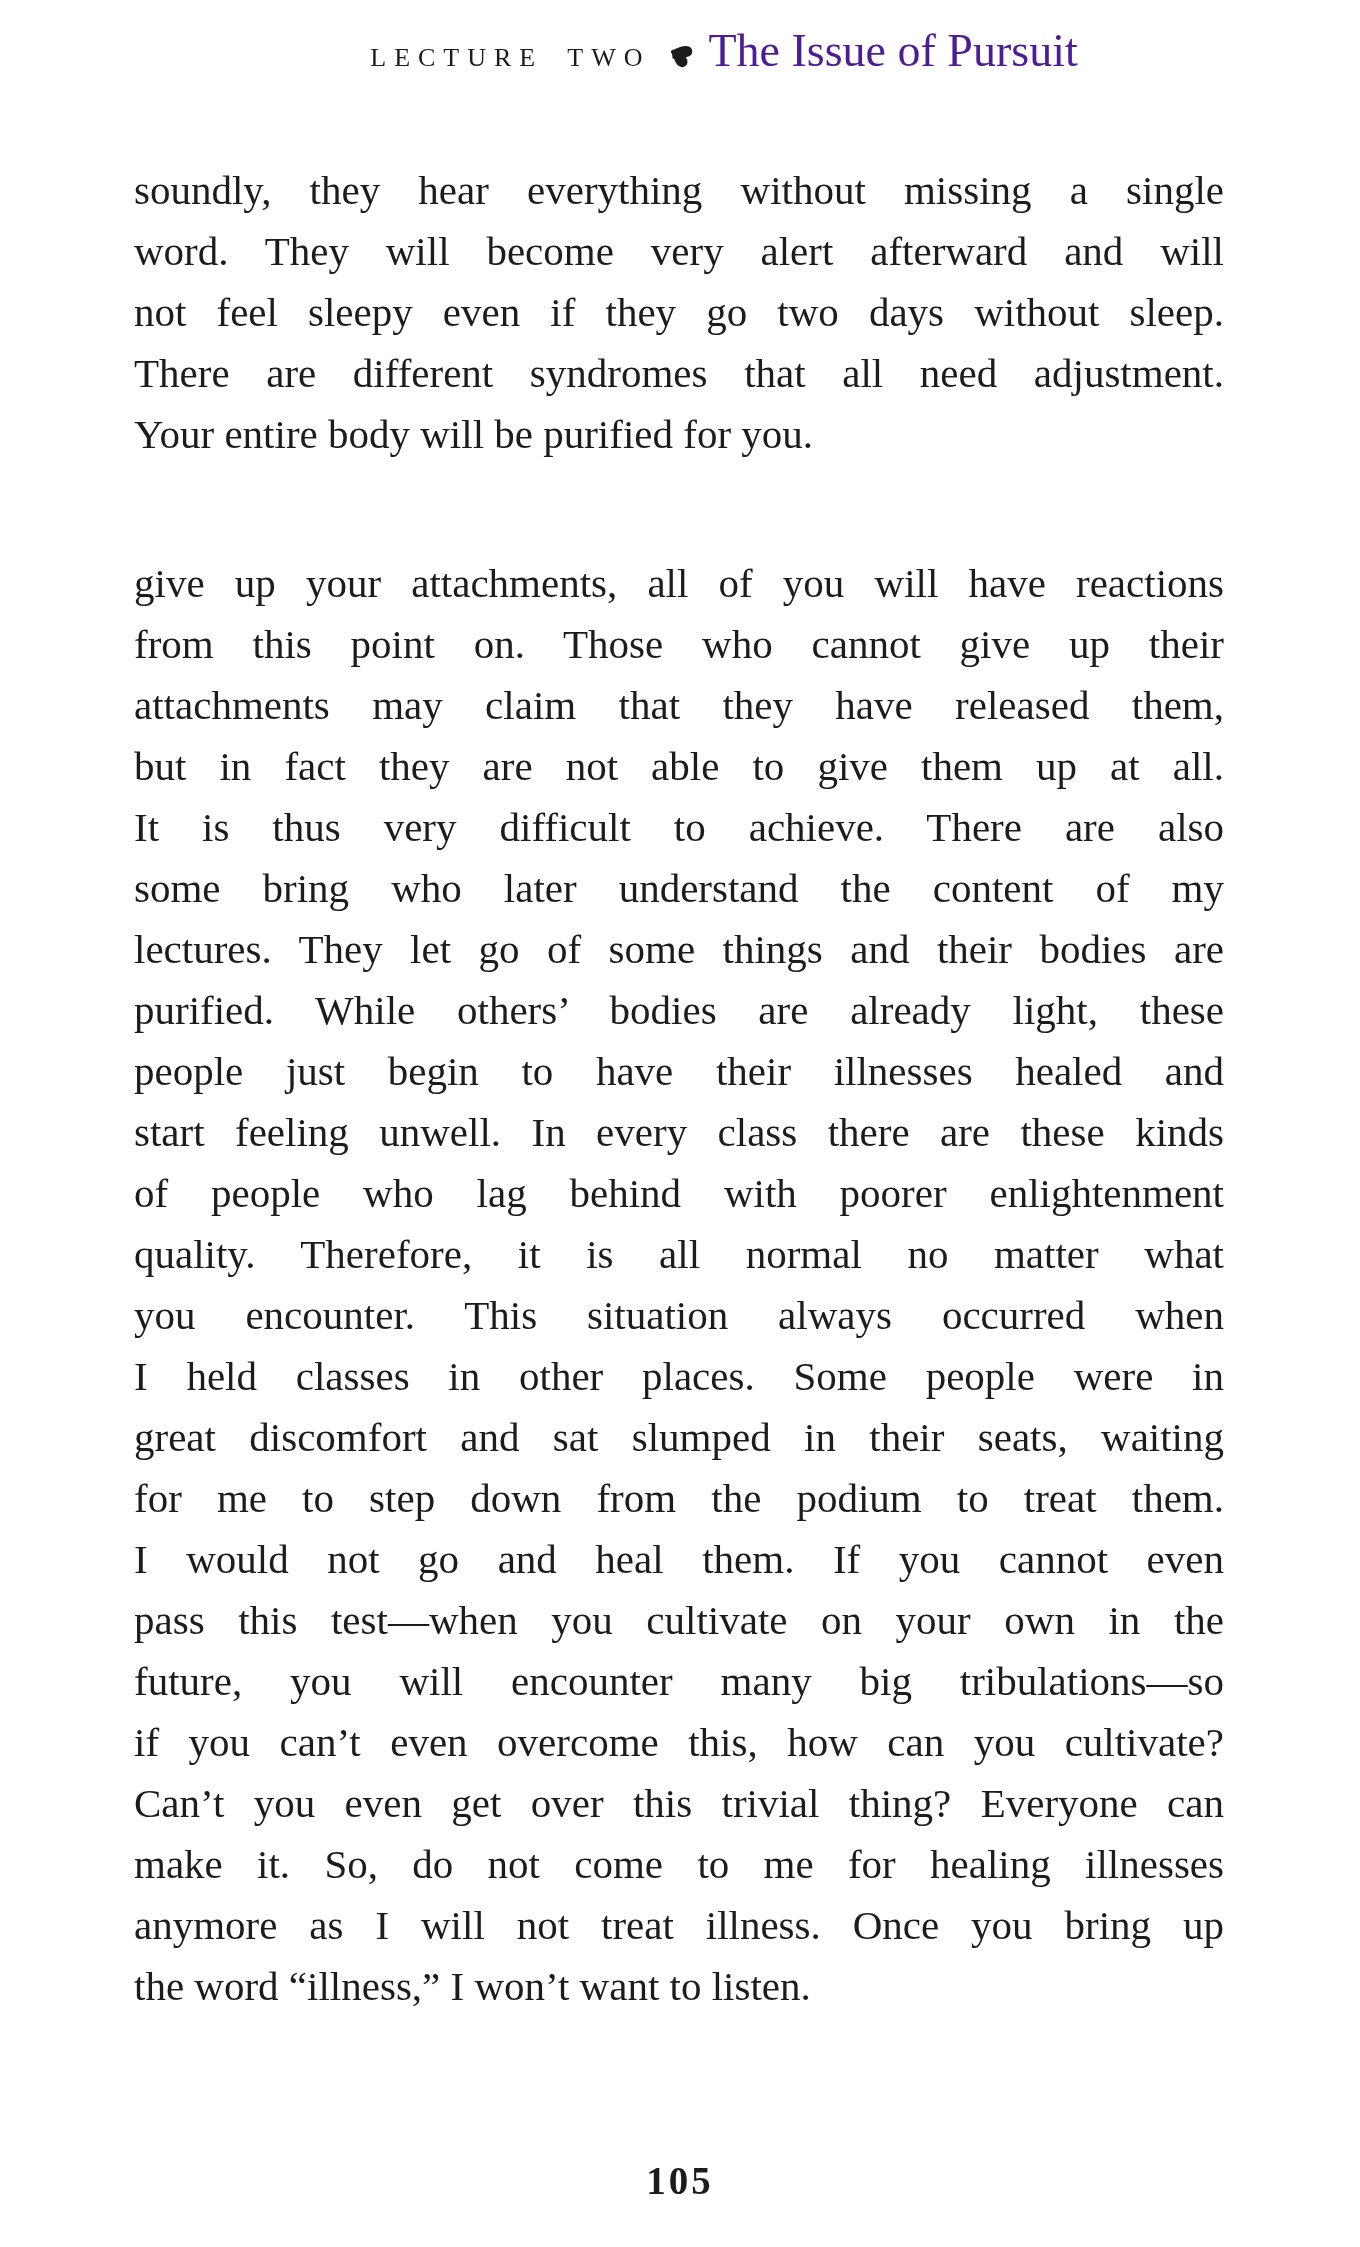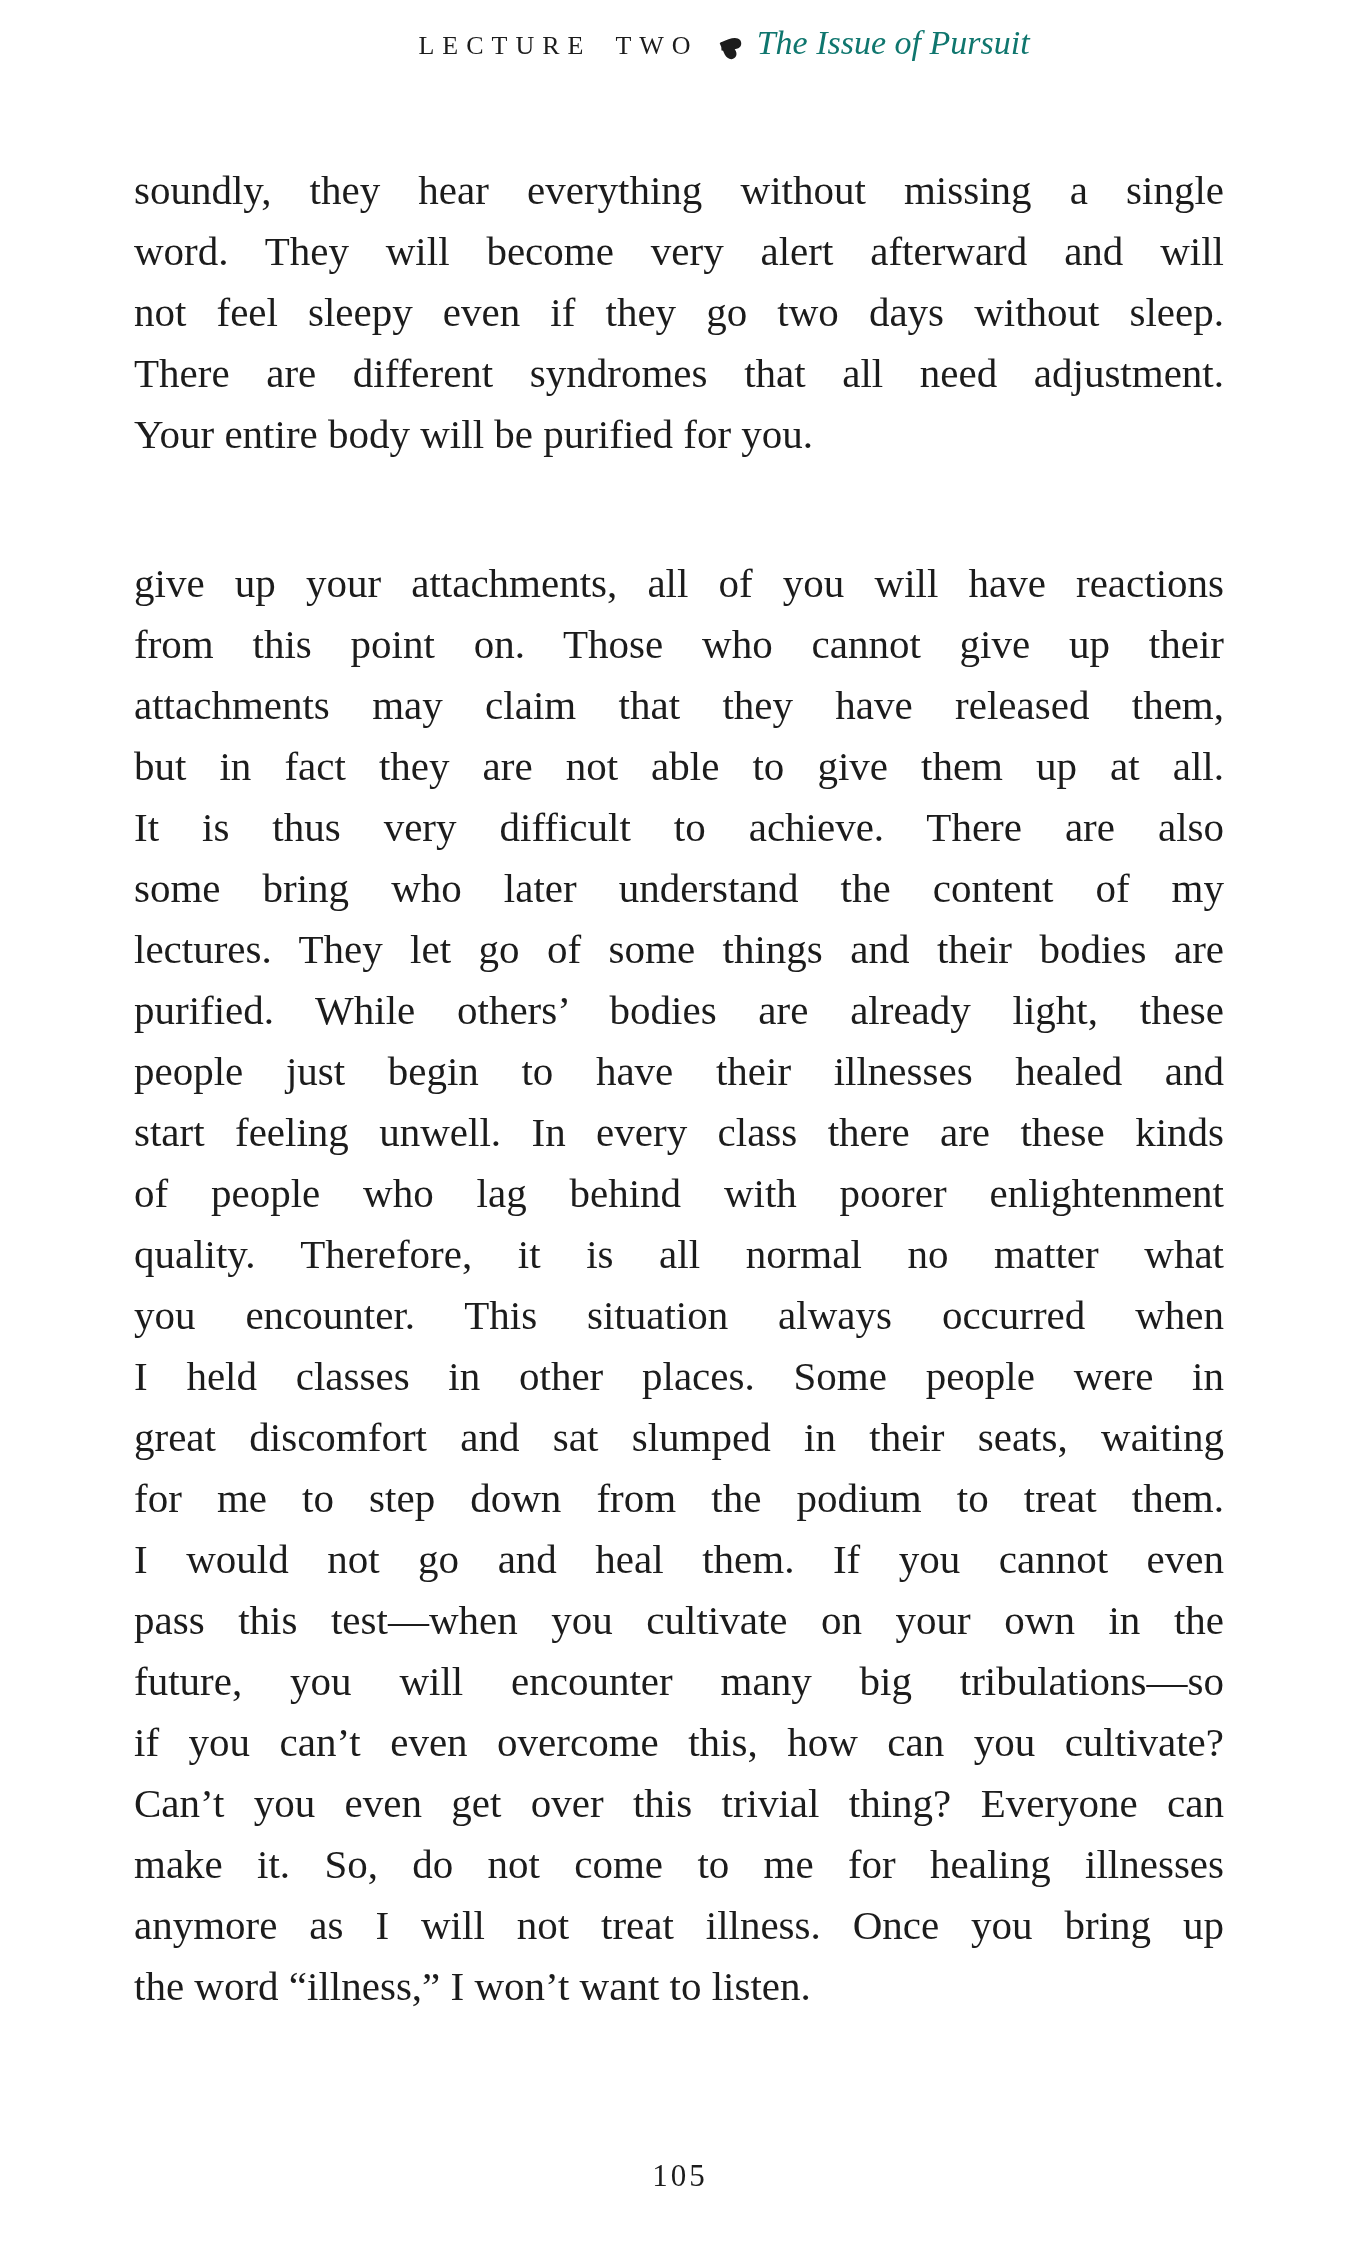--- a/index.html
+++ b/index.html
@@ -34,23 +34,22 @@
     display: inline-block;
     width: 26px;
     height: 24px;
     margin: 0 14px 0 18px;
     align-self: center;
     position: relative;
     top: 4px;
   }
   .fleuron svg { display: block; transform: rotate(115deg); }
   .chapter-title {
-    font-style: italic;
-    font-size: 34px;
-    color: #0f766e;
+    font-size: 46px;
+    color: #4c1d95;
   }
   .body-text {
     position: absolute;
     top: 144px;
     left: 118px;
     width: 1122px;
     font-size: 41px;
     line-height: 61px;
     color: #1c1c1c;
   }
@@ -69,23 +68,24 @@
   }
   .line.indented { padding-left: 64px; }
   .page-footer {
     position: absolute;
     top: 2158px;
     left: 0;
     width: 100%;
     text-align: center;
   }
   .page-number {
-    font-size: 31px;
+    font-size: 39px;
     letter-spacing: 3px;
     color: #1c1c1c;
+    font-weight: bold;
   }
 </style>
 </head>
 <body>
 
 <div class="page">
 
   <header class="running-header">
     <span class="lecture-label">LECTURE TWO</span>
     <span class="fleuron">

